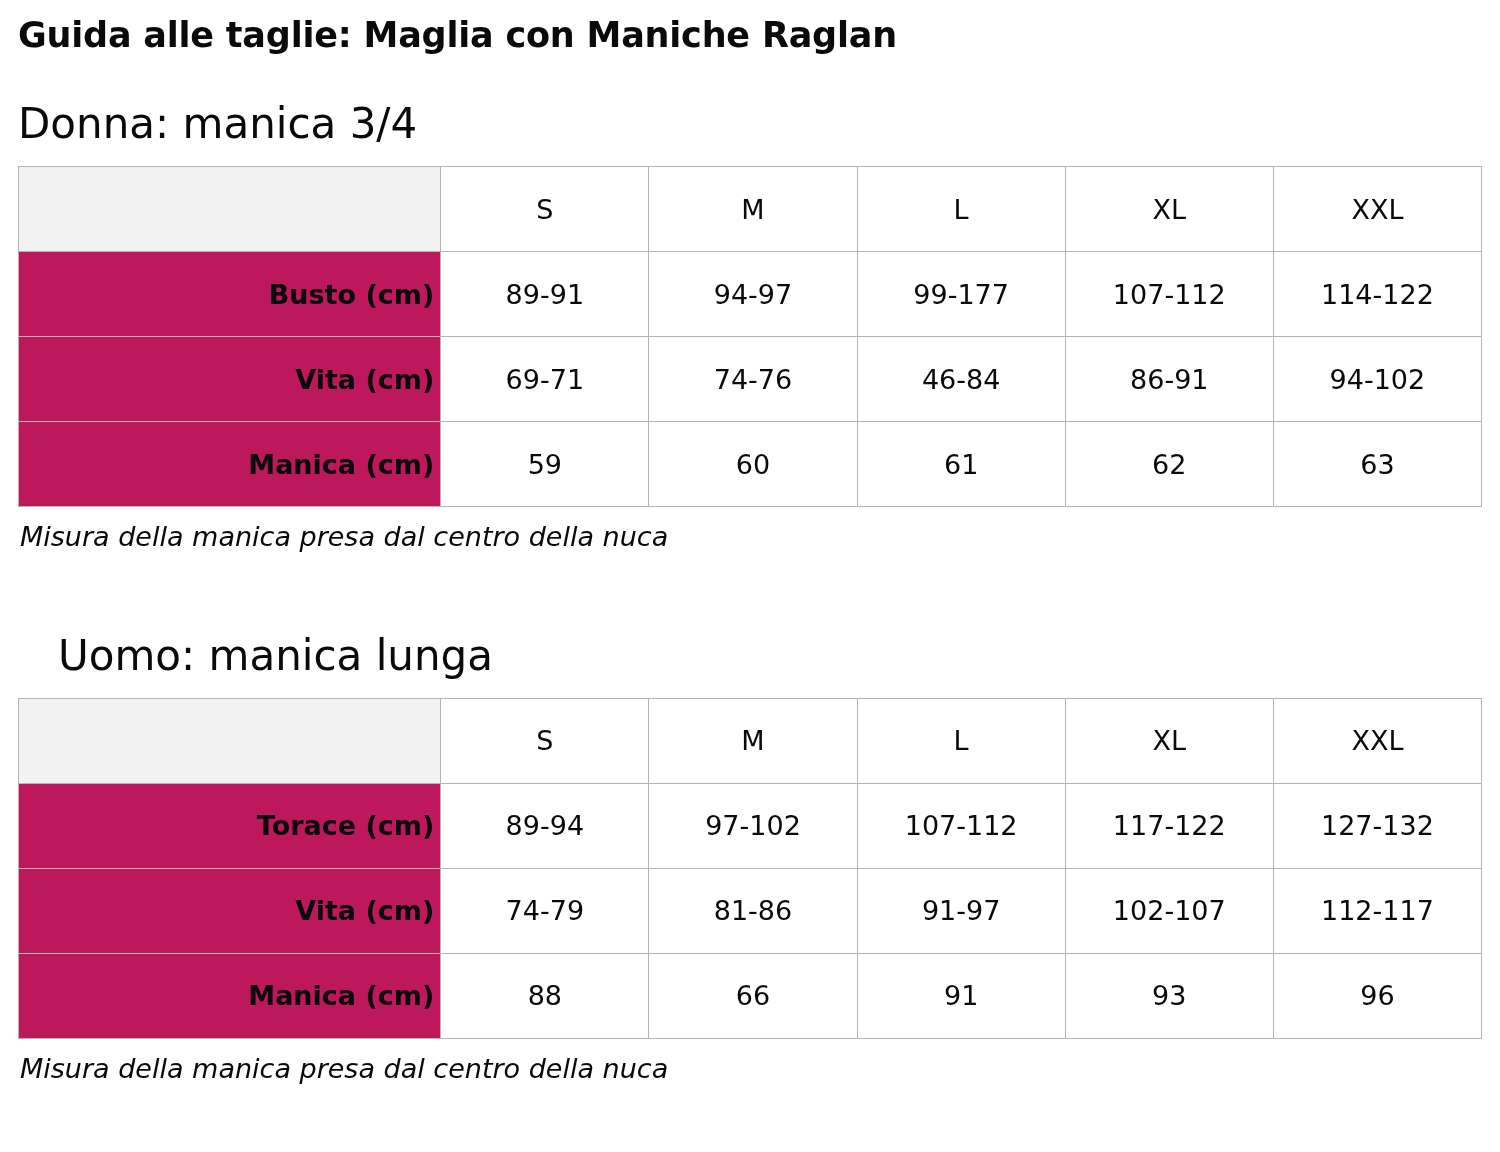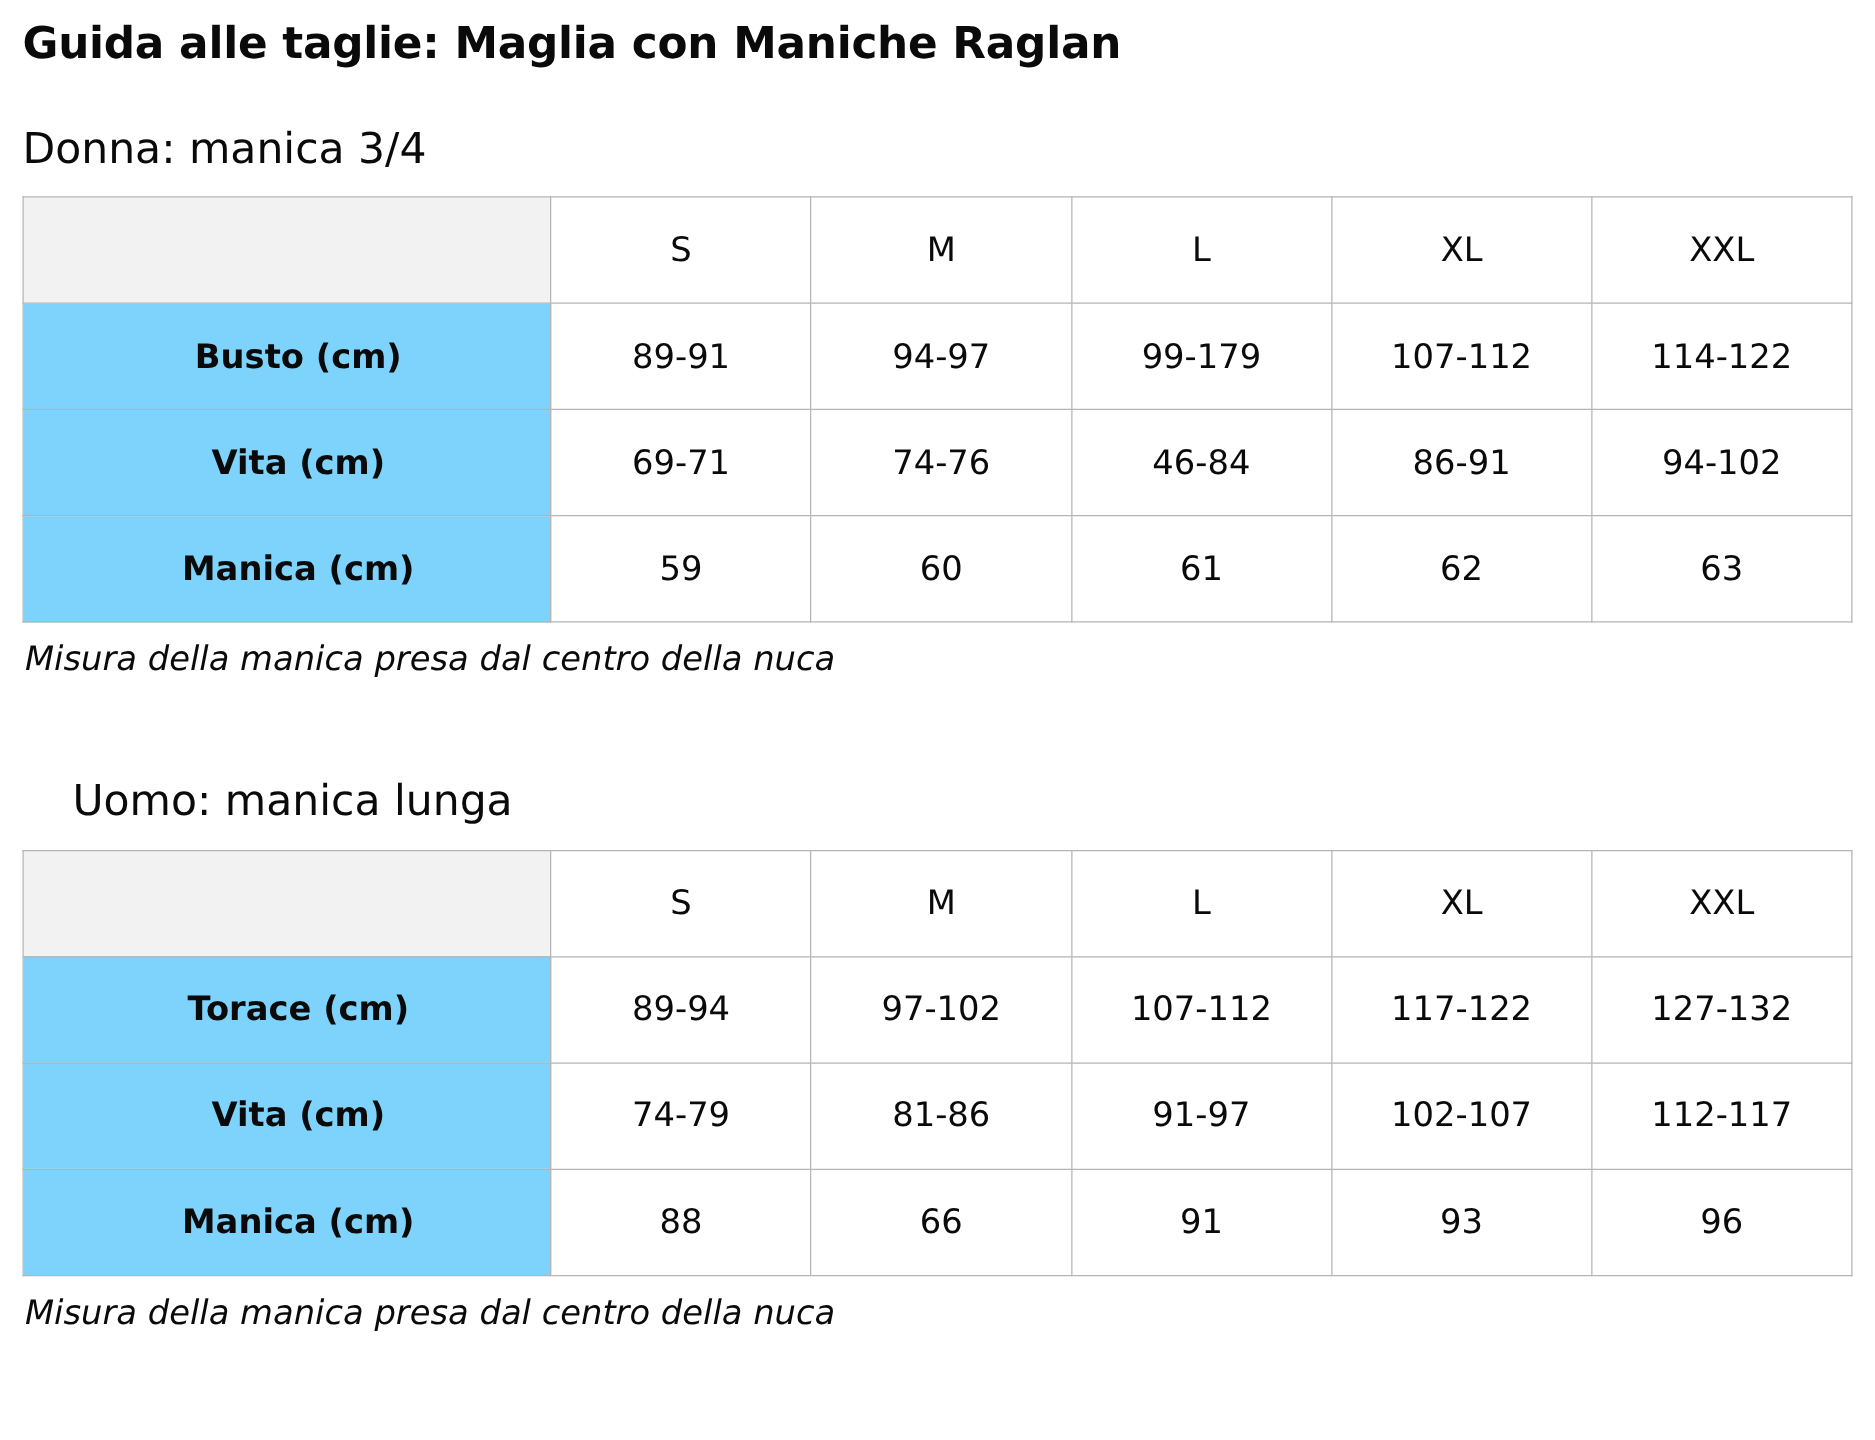--- a/index.html
+++ b/index.html
@@ -24,21 +24,21 @@
     font-size: 35px;
     font-weight: bold;
     letter-spacing: -0.2px;
     margin: 8px 0 0 0;
     line-height: 1.2;
   }
   .section {
     margin-top: 0;
   }
   .section-title {
-    font-size: 34px;
+    font-size: 42px;
     font-weight: normal;
     margin: 44px 0 18px 0;
     line-height: 1.15;
   }
   .section-title.second {
     margin-top: 78px;
     margin-left: 40px;
   }
   table.size-table {
     border-collapse: collapse;
@@ -57,22 +57,22 @@
   table.size-table th.corner {
     background: #f2f2f2;
     border: 1px solid #b4b4b4;
   }
   table.size-table th.size-head {
     background: #ffffff;
     font-weight: normal;
     font-size: 27px;
   }
   table.size-table td.row-label {
-    background: #7dd3fc;
-    text-align: center;
+    background: #be185d;
+    text-align: right;
     font-weight: bold;
     font-size: 27px;
     padding-left: 24px;
   }
   col.label-col { width: 422px; }
   col.data-col { width: 208px; }
   .note {
     font-style: italic;
     font-size: 27px;
     margin: 14px 0 0 2px;
@@ -106,21 +106,21 @@
           <th class="size-head">L</th>
           <th class="size-head">XL</th>
           <th class="size-head">XXL</th>
         </tr>
       </thead>
       <tbody>
         <tr>
           <td class="row-label">Busto (cm)</td>
           <td>89-91</td>
           <td>94-97</td>
-          <td>99-179</td>
+          <td>99-177</td>
           <td>107-112</td>
           <td>114-122</td>
         </tr>
         <tr>
           <td class="row-label">Vita (cm)</td>
           <td>69-71</td>
           <td>74-76</td>
           <td>46-84</td>
           <td>86-91</td>
           <td>94-102</td>

